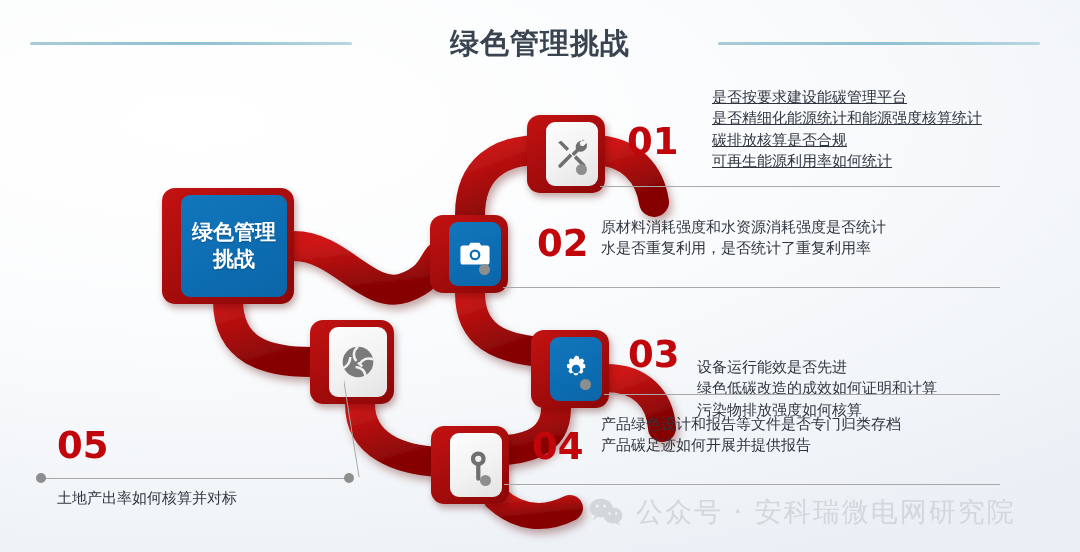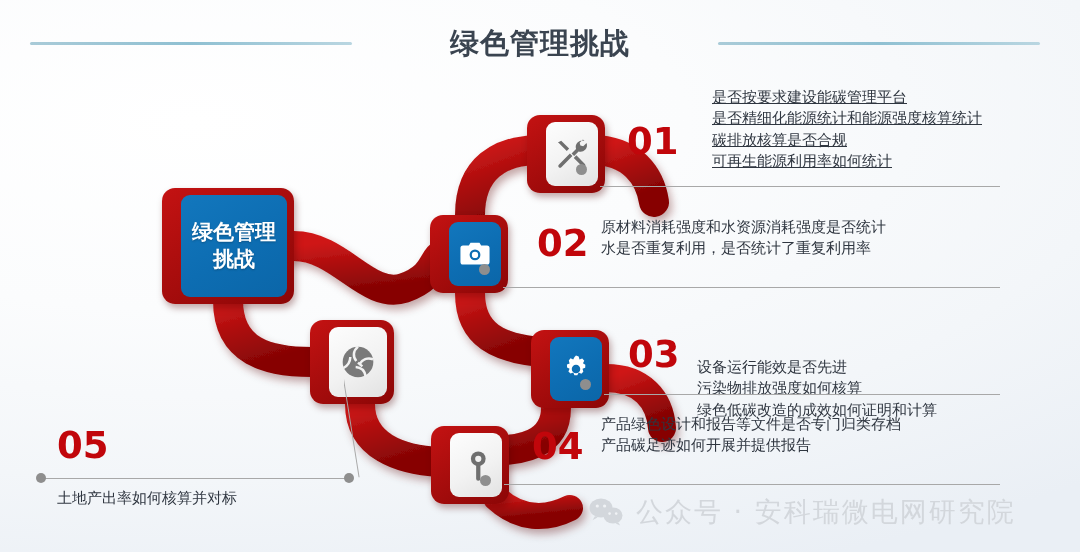--- a/index.html
+++ b/index.html
@@ -253,22 +253,22 @@
       <div>水是否重复利用，是否统计了重复利用率</div>
     </div>
   </div>
   <div class="rule" id="rule-02"></div>
   <div class="conn" style="left:503px;top:287px;width:497px;"></div>
 
   <div class="item" id="item-03">
     <div class="num">03</div>
     <div class="lines">
       <div>设备运行能效是否先进</div>
+      <div>绿色低碳改造的成效如何证明和计算</div>
       <div>污染物排放强度如何核算</div>
-      <div>绿色低碳改造的成效如何证明和计算</div>
     </div>
   </div>
   <div class="rule" id="rule-03"></div>
   <div class="conn" style="left:604px;top:394px;width:396px;"></div>
 
   <div class="item" id="item-04">
     <div class="num">04</div>
     <div class="lines">
       <div>产品绿色设计和报告等文件是否专门归类存档</div>
       <div>产品碳足迹如何开展并提供报告</div>

